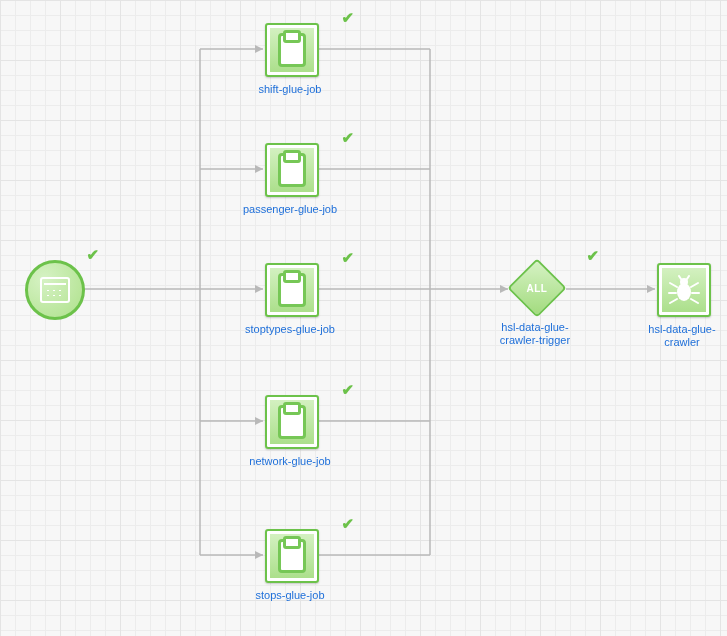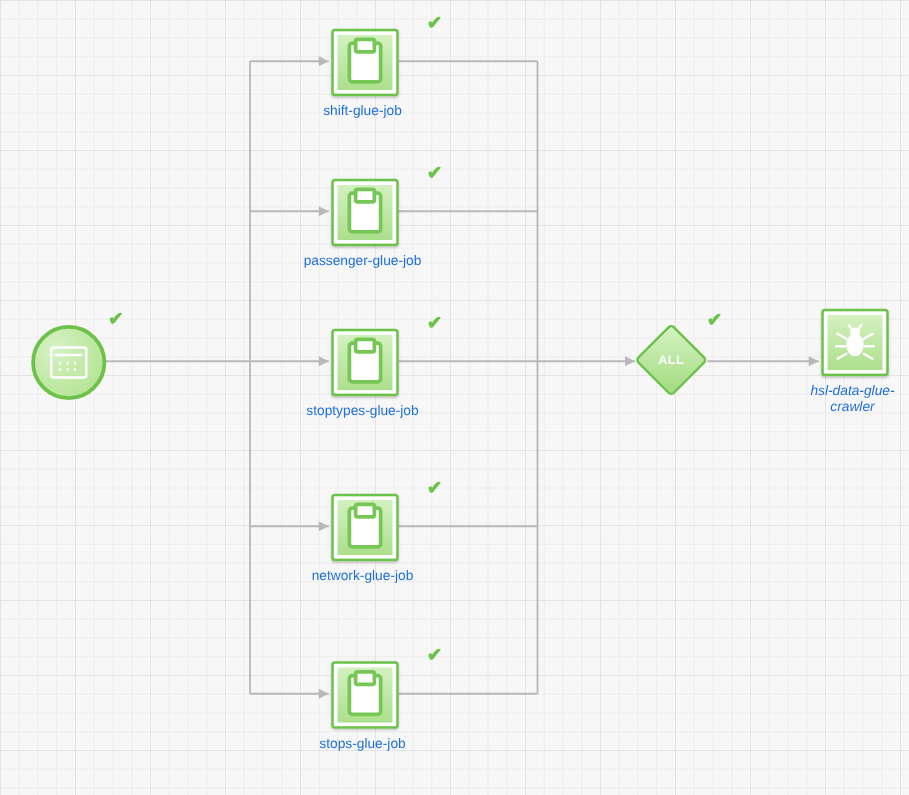--- a/index.html
+++ b/index.html
@@ -131,23 +131,24 @@
   <div class="label">stops-glue-job</div>
 </div>
 
 <div class="node" style="left:510px;top:261px;">
   <div class="diamond-wrap">
     <div class="diamond">
       <span>ALL</span>
     </div>
   </div>
   <span class="check">✔</span>
+  <div class="label">hsl-data-glue-crawler-trigger</div>
 </div>
 
-<div class="node" style="left:657px;top:247px;font-style:italic;">
+<div class="node" style="left:657px;top:263px;">
   <div class="tile bug">
     <svg width="32" height="30" viewBox="0 0 32 30">
       <g stroke="#fff" stroke-width="2" fill="none" stroke-linecap="round">
         <ellipse cx="16" cy="17" rx="7" ry="9" fill="#fff" stroke="none"></ellipse>
         <circle cx="16" cy="7" r="4" fill="#fff" stroke="none"></circle>
         <path d="M9 12 L2 8"></path>
             <path d="M23 12 L30 8"></path>
         <path d="M8 18 L1 18"></path>
             <path d="M24 18 L31 18"></path>
         <path d="M9 24 L2 28"></path>

